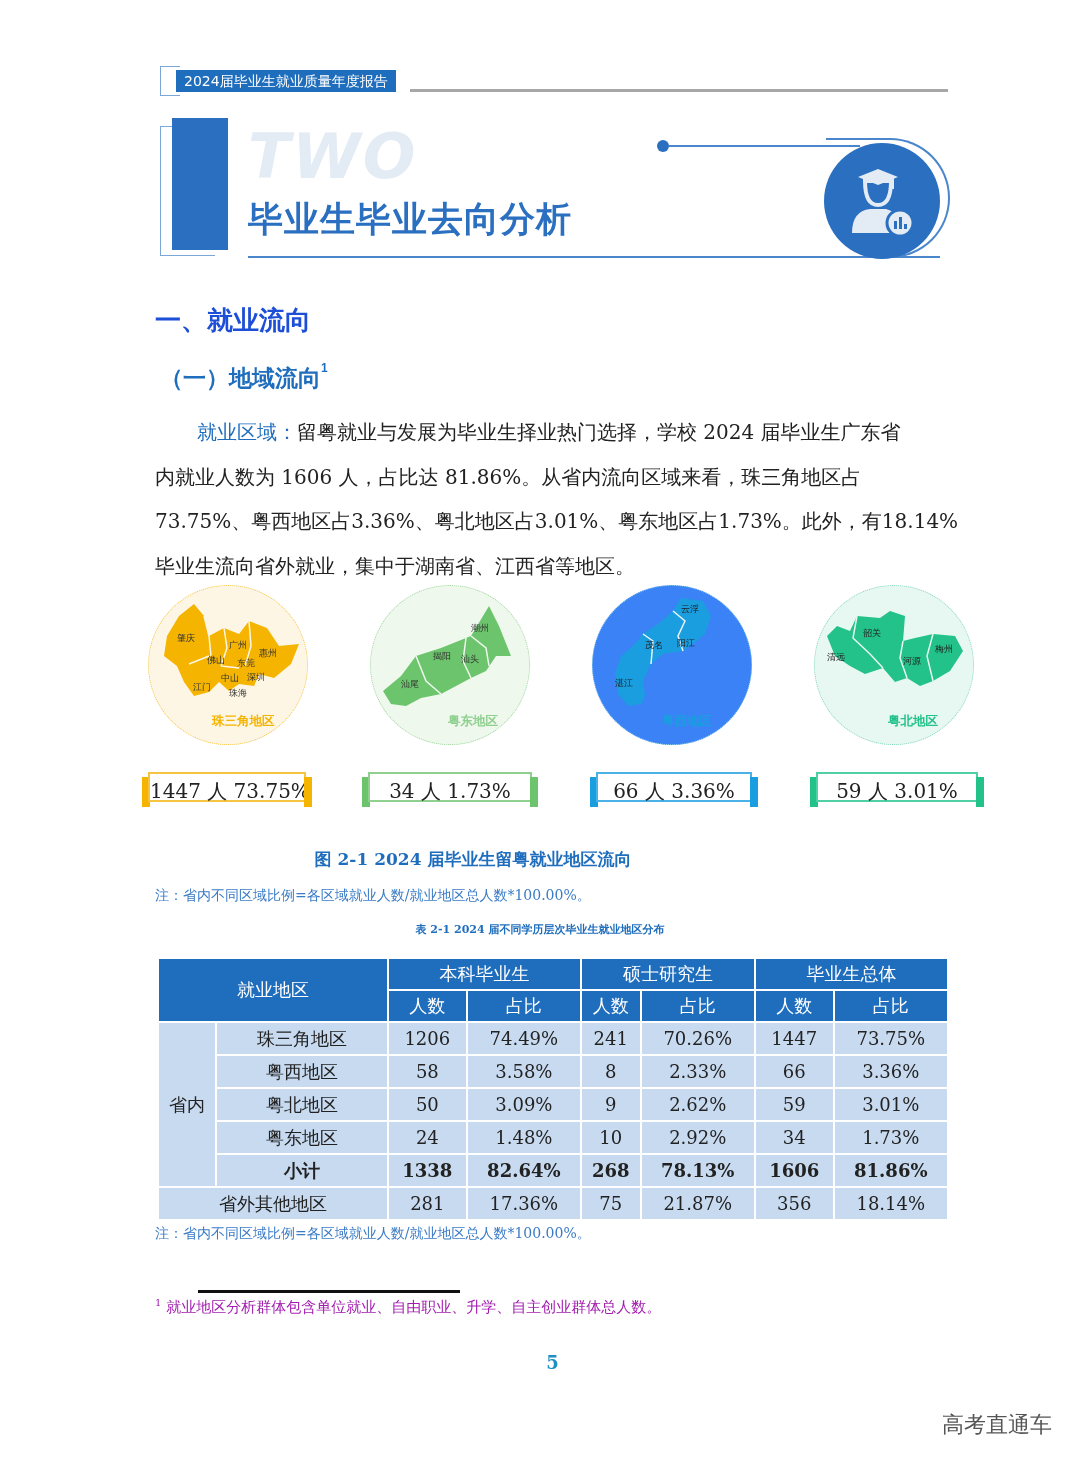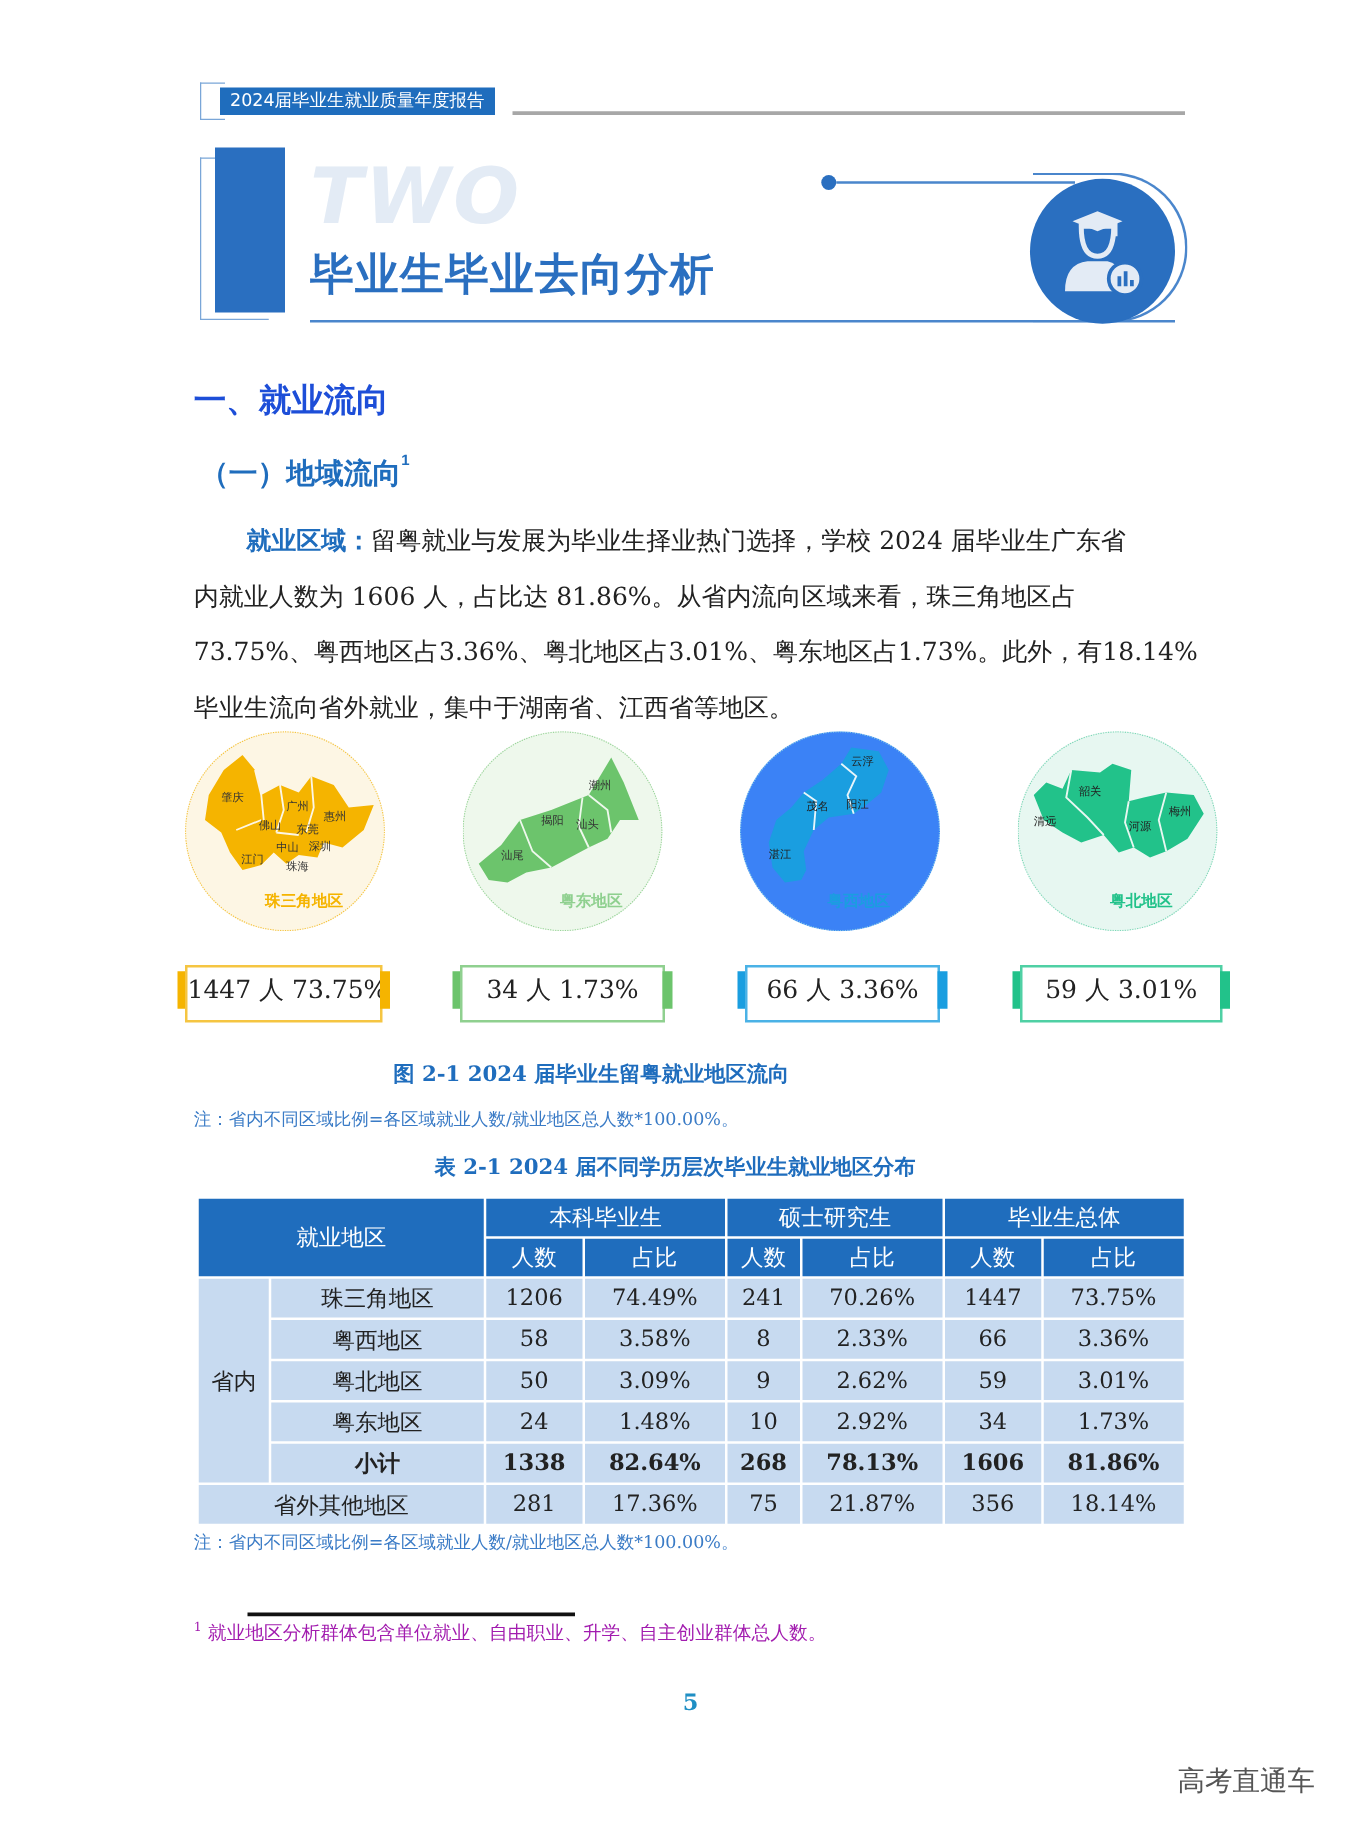--- a/index.html
+++ b/index.html
@@ -25,36 +25,36 @@
   .banner .circle { position: absolute; right: 10px; top: 25px; width: 116px; height: 116px; border-radius: 50%; background: #2a6fc0; }
   .banner .circle svg { position: absolute; left: 24px; top: 22px; }
 
   
   .h1 { position: absolute; left: 155px; top: 303px; font-family: "DejaVu Sans", sans-serif; font-weight: bold; font-size: 26px; color: #1d4ed8; }
   .h2 { position: absolute; left: 160px; top: 363px; font-family: Liberation Sans, sans-serif; font-weight: bold; font-size: 23px; color: #1f6dbd; }
   .h2 sup { font-size: 12px; vertical-align: top; position: relative; top: -2px; }
 
   
   .para { position: absolute; left: 155px; top: 410px; width: 820px; font-size: 20px; line-height: 44.5px; color: #222; text-align: justify; }
-  .para .lead { color: #1f6dbd; font-family: "DejaVu Sans", sans-serif; font-weight: bold; }
+  .para .lead { color: #1f6dbd; font-family: "DejaVu Sans", sans-serif; font-weight: normal; }
   .para .indent { display: inline-block; width: 42px; }
 
   
   .maps { position: absolute; left: 140px; top: 585px; width: 850px; height: 240px; }
   .card { position: absolute; top: 0; width: 200px; height: 240px; }
   .card .disc { position: absolute; left: 8px; top: 0; width: 160px; height: 160px; border-radius: 50%; border: 1.5px dotted; }
   .card .disc svg { position: absolute; left: 0; top: 0; }
   .card .rlabel { position: absolute; font-family: "DejaVu Sans", sans-serif; font-weight: bold; font-size: 12.5px; }
-  .card .box { position: absolute; top: 187px; height: 46px; border: 2px solid; background: #fff; font-size: 20px; line-height: 34px; text-align: center; color: #222; white-space: nowrap; }
+  .card .box { position: absolute; top: 187px; height: 30px; border: 2px solid; background: #fff; font-size: 20px; line-height: 34px; text-align: center; color: #222; white-space: nowrap; }
   .card .cap-l, .card .cap-r { position: absolute; top: 192px; width: 8px; height: 30px; }
 
   
   .fig-cap { position: absolute; left: 0; width: 928px; text-align: center; top: 848px; font-family: "DejaVu Serif", serif; font-weight: bold; font-size: 17px; color: #1f6dbd; padding-left: 18px; }
   .note { position: absolute; left: 155px; font-size: 14px; color: #3a7bc6; }
-  .tbl-cap { position: absolute; left: 0; width: 1080px; text-align: center; top: 922px; font-weight: bold; font-size: 17px; color: #1f6dbd; }
+  .tbl-cap { position: absolute; left: 0; width: 1080px; text-align: center; top: 922px; font-weight: bold; font-size: 11px; color: #1f6dbd; }
 
   
   table.data { position: absolute; left: 157px; top: 957px; width: 792px; border-collapse: separate; border-spacing: 2px; font-size: 18px; }
   table.data th { background: #1f6dbd; color: #fff; font-weight: normal; height: 30px; text-align: center; font-size: 18px; }
   table.data td { background: #c7daf0; height: 31px; text-align: center; color: #222; }
   table.data td.bold { font-weight: bold; }
   table.data td.region { width: 170px; }
   table.data td.prov { width: 56px; }
 
   

